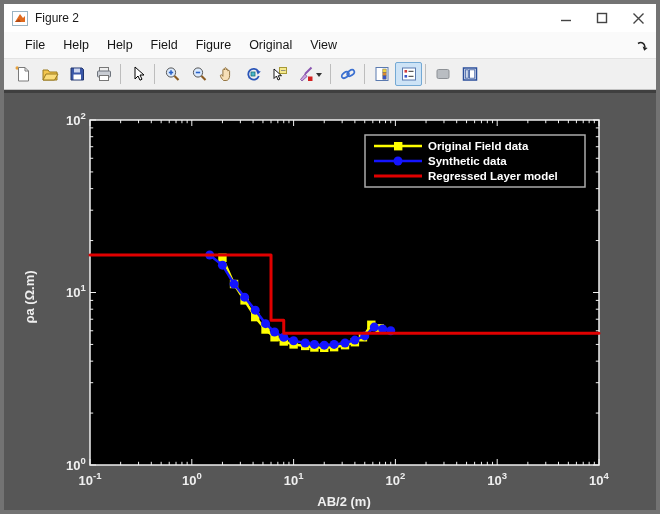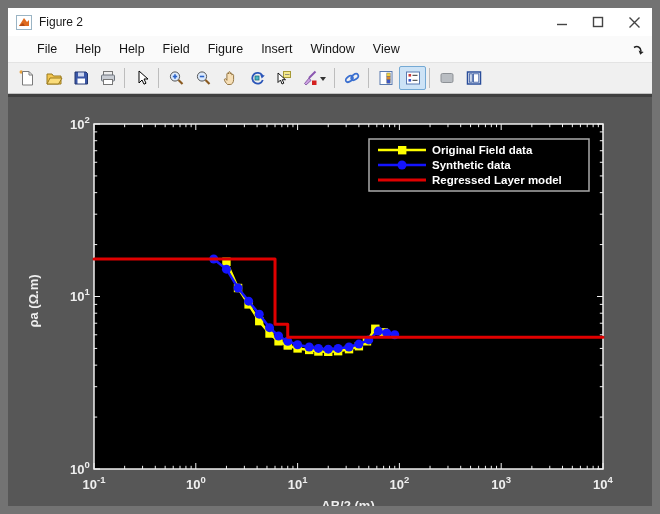--- a/index.html
+++ b/index.html
@@ -1,24 +1,24 @@
 <!DOCTYPE html>
 <html><head>
 <meta charset="utf-8">
 <style>
   html,body{margin:0;padding:0;background:#ffffff;font-family:"Liberation Sans",sans-serif;}
-  .window{position:relative;width:660px;height:514px;box-sizing:border-box;border:8px solid #737373;background:#14532d;overflow:hidden;text-align:right;}
+  .window{position:relative;width:660px;height:514px;box-sizing:border-box;border:4px solid #737373;background:#14532d;overflow:hidden;text-align:right;}
   
   .titlebar{height:28px;display:flex;align-items:center;background:#ffffff;}
   .appicon{width:16px;height:15px;margin-left:8px;display:inline-flex;flex:none;}
   .title{margin-left:7px;font-size:12px;color:#1a1a1a;}
   .spacer{flex:1;}
   .winbtn{width:36px;height:28px;border:none;background:transparent;display:flex;align-items:center;justify-content:center;padding:0;cursor:default;}
   
-  .menubar{height:26px;display:flex;align-items:center;background:#fafafa;font-size:12.5px;color:#151515;padding-left:20px;}
+  .menubar{height:26px;display:flex;align-items:center;background:#fafafa;font-size:12.5px;color:#151515;padding-left:12px;}
   .menu-item{padding:4px 9px;}
   .dock-arrow{margin-left:auto;margin-right:7px;display:flex;}
   
   .toolbar{height:30px;background:#f0f0f0;border-top:1px solid #e3e3e3;border-bottom:1px solid #c2c2c2;display:flex;align-items:center;padding-left:5px;}
   .tbtn{width:27px;height:24px;display:flex;align-items:center;justify-content:center;border:1px solid transparent;border-radius:2px;background:transparent;padding:0;flex:none;}
   .tbtn.wide{width:34px;}
   .tbtn.active{background:#cde3f6;border-color:#74a9d4;}
   .tsep{width:1px;height:20px;background:#bdbdbd;margin:0 3px;flex:none;}
   
   .canvas{position:absolute;left:0;top:86px;width:656px;height:424px;background:#575757;}
@@ -59,22 +59,21 @@
         </svg>
     </button>
   </div>
 
   <div class="menubar">
     <span class="menu-item">File</span>
     <span class="menu-item">Help</span>
     <span class="menu-item">Help</span>
     <span class="menu-item">Field</span>
     <span class="menu-item">Figure</span>
-    <span class="menu-item">Insert</span>
-    <span class="menu-item">Window</span>
+    <span class="menu-item">Original</span>
     <span class="menu-item">View</span>
     <span class="dock-arrow">
       <svg width="13" height="13" viewBox="0 0 13 13">
         <path d="M2 4.5 C 5.5 2.5 8.5 4 9 8" fill="none" stroke="#222" stroke-width="1.5"></path>
         <polygon points="6.6,7.6 11.6,9 8.2,11.8" fill="#222"></polygon>
       </svg>
     </span>
   </div>
 
   <div class="toolbar">

